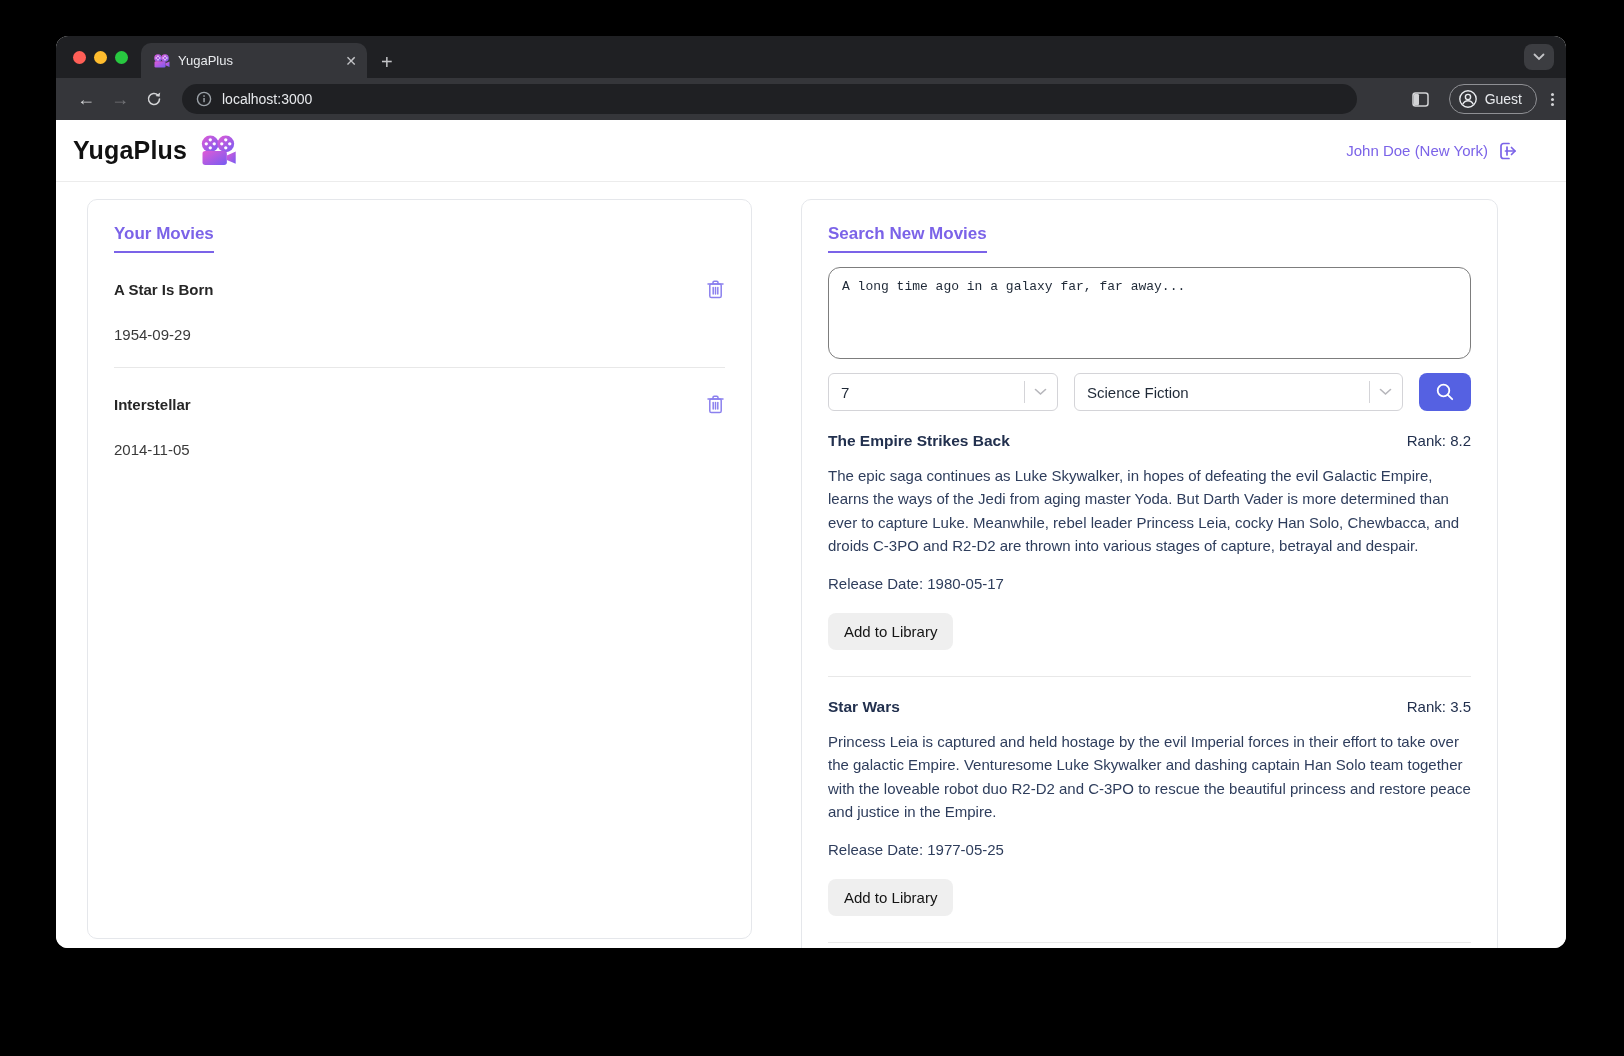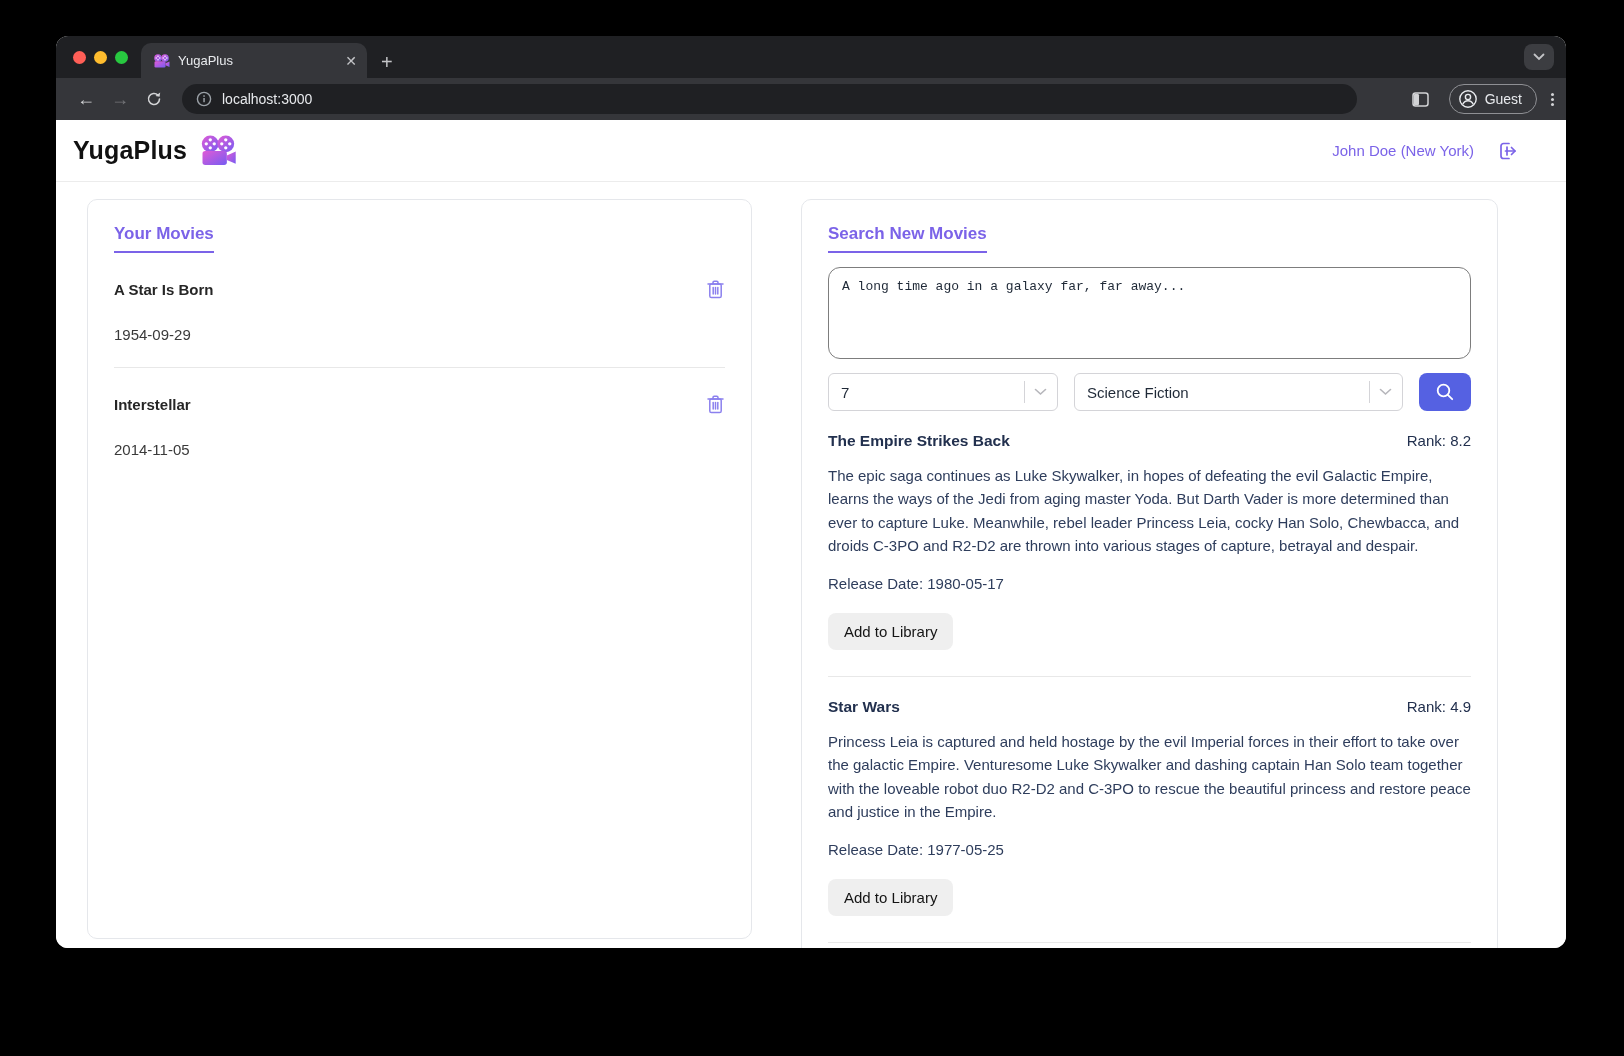--- a/index.html
+++ b/index.html
@@ -35,21 +35,21 @@
            gap:7px; padding:0 14px 0 8px; color:#e8eaed; font-size:14px; margin:0 8px;justify-content:center; }
   .kebab { color:#d2d3d5; font-size:15px; letter-spacing:0; line-height:4px; display:flex; flex-direction:column; gap:2px; align-items:center;}
   .kebab i{ width:3px; height:3px; background:#d2d3d5; border-radius:50%; display:block;}
 
   
   .page { flex:1; background:#fff; overflow:hidden; display:flex; flex-direction:column; }
   .app-header { height:62px; border-bottom:1px solid #ececec; display:flex; align-items:center;
                 padding:0 48px 0 17px; flex-shrink:0; }
   .brand { display:flex; align-items:center; gap:12px; }
   .brand-name { font-size:25px; font-weight:bold; color:#111; letter-spacing:.2px; }
-  .header-right { margin-left:auto; display:flex; align-items:center; gap:22px; }
+  .header-right { margin-left:auto; display:flex; align-items:center; gap:8px; }
   .user-link { color:#7b63e8; font-size:15px; }
 
   .content { flex:1; overflow:hidden; padding:17px 0 0 31px; display:flex; gap:49px; }
   .card { border:1px solid #e5e7eb; border-radius:10px; padding:24px 26px; background:#fff; }
   .card.left { width:665px; height:740px; flex-shrink:0; }
   .card.right { width:697px; flex-shrink:0; height:900px; }
 
   .panel-title { display:inline-block; color:#7b63e8; font-size:17px; font-weight:bold;
                  padding-bottom:7px; border-bottom:2px solid #7b63e8; }
 
@@ -284,21 +284,21 @@
           <div class="result-desc">The epic saga continues as Luke Skywalker, in hopes of defeating the evil Galactic Empire, learns the ways of the Jedi from aging master Yoda. But Darth Vader is more determined than ever to capture Luke. Meanwhile, rebel leader Princess Leia, cocky Han Solo, Chewbacca, and droids C-3PO and R2-D2 are thrown into various stages of capture, betrayal and despair.</div>
           <div class="result-release">Release Date: 1980-05-17</div>
           <button class="add-btn">Add to Library</button>
           <div class="result-divider"></div>
         </div>
 
         
         <div class="result">
           <div class="result-head">
             <span class="result-title">Star Wars</span>
-            <span class="result-rank">Rank: 4.9</span>
+            <span class="result-rank">Rank: 3.5</span>
           </div>
           <div class="result-desc">Princess Leia is captured and held hostage by the evil Imperial forces in their effort to take over the galactic Empire. Venturesome Luke Skywalker and dashing captain Han Solo team together with the loveable robot duo R2-D2 and C-3PO to rescue the beautiful princess and restore peace and justice in the Empire.</div>
           <div class="result-release">Release Date: 1977-05-25</div>
           <button class="add-btn">Add to Library</button>
           <div class="result-divider"></div>
         </div>
 
         
         
 

